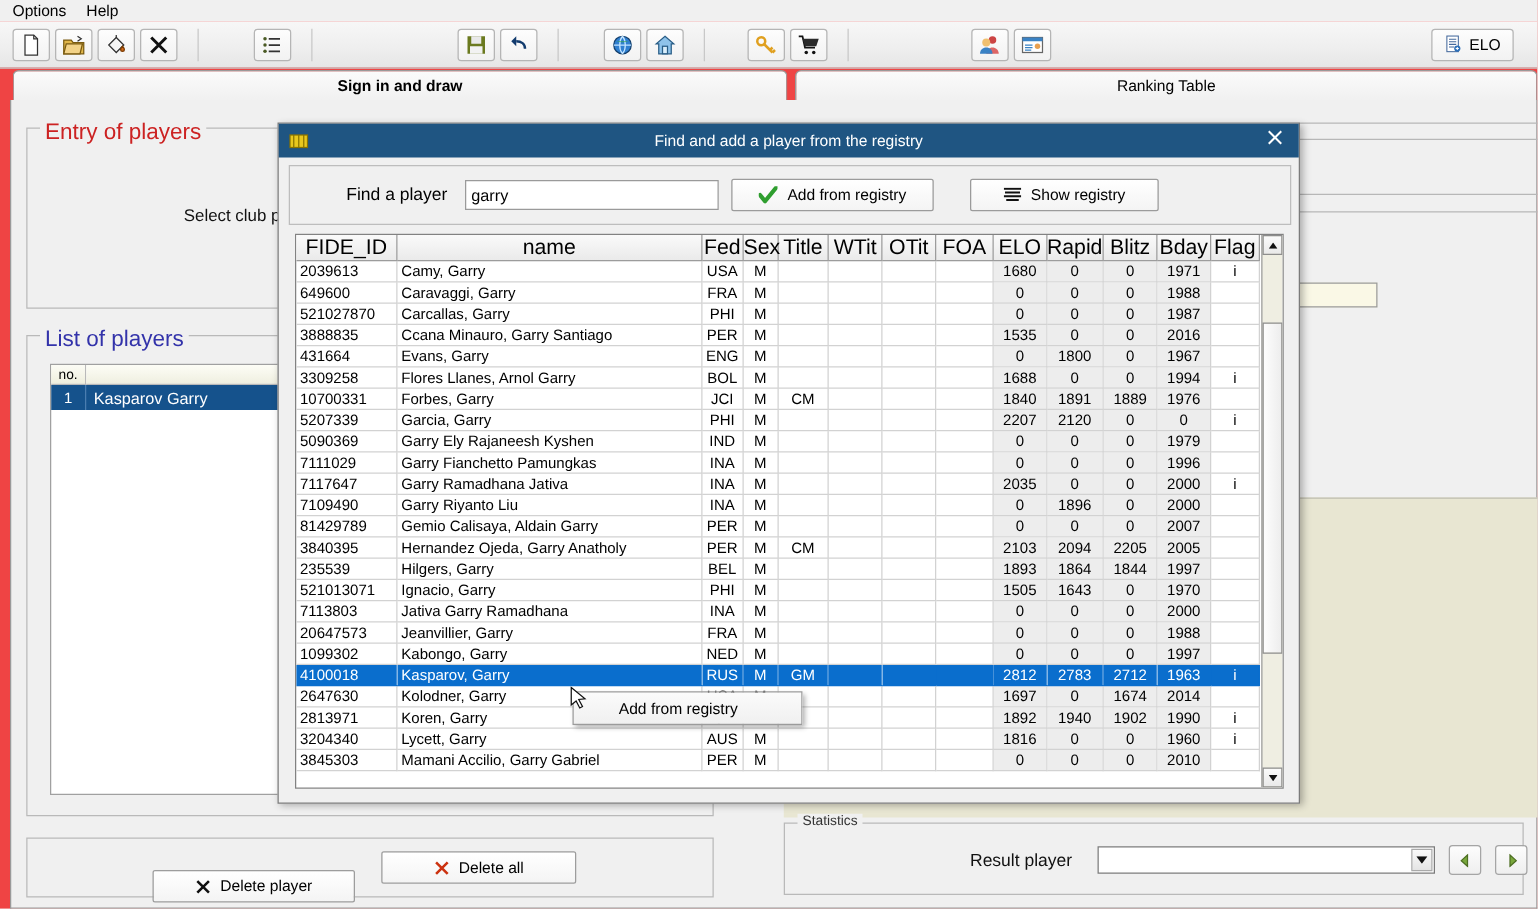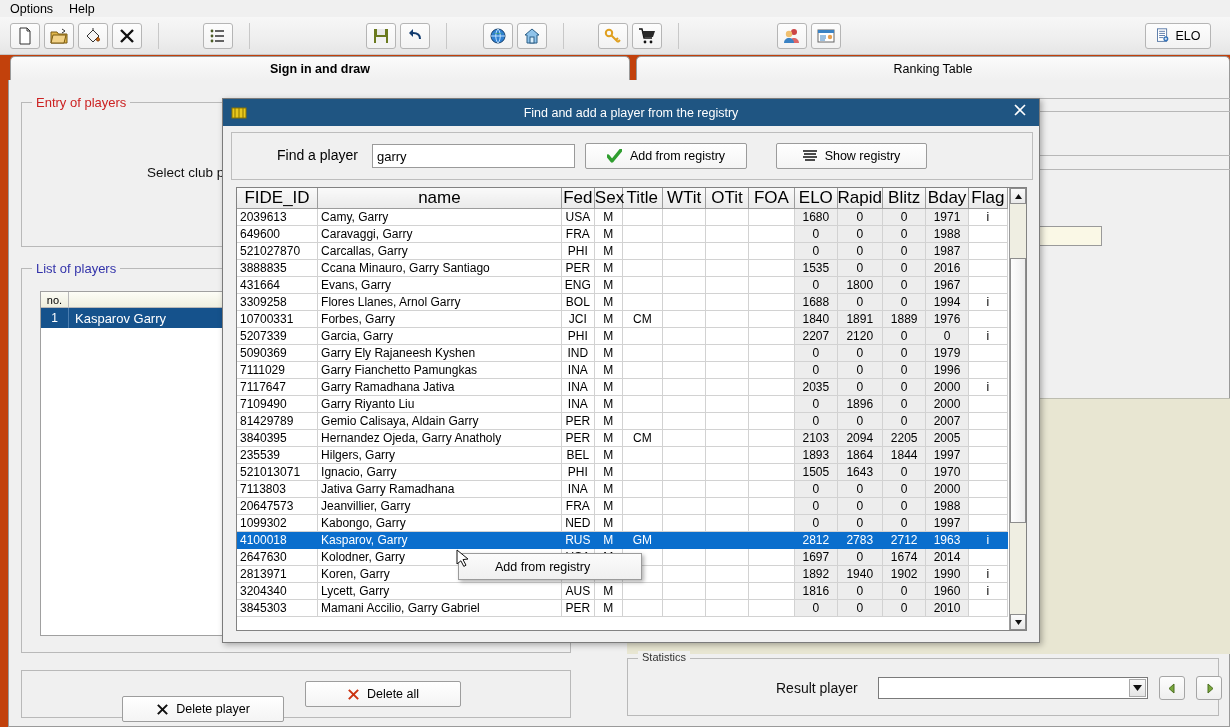--- a/index.html
+++ b/index.html
@@ -5,21 +5,21 @@
   * { box-sizing: border-box; }
   html, body {
     margin: 0; padding: 0;
     width: 1230px; height: 727px;
     overflow: hidden;
     font-family: "Liberation Sans", sans-serif;
     font-size: 12px;
     background: #f0f0f0;
     color: #000;
   }
-  #root { position: relative; width: 1230px; height: 727px; background: #c2410c; }
+  #root { position: relative; width: 1230px; height: 727px; background: #ef4444; }
 
   
   .menubar {
     position: absolute; left: 0; top: 0; width: 1230px; height: 17px;
     background: #f0f0f0; display: flex; align-items: center; padding-left: 2px;
   }
   .menubar .mi { padding: 1px 8px; font-size: 12.5px; color: #000; }
 
   
   .toolbar {
@@ -59,21 +59,21 @@
     position: absolute; left: 8px; top: 80px; width: 1222px; height: 647px;
     background: #f0f0f0; border: 1px solid #9a9a9a; border-top: none;
   }
 
   
   .grp {
     position: absolute; border: 1px solid #b9b9b9; background: transparent;
   }
   .grp > .cap {
     position: absolute; top: -8px; left: 10px; background: #f0f0f0;
-    padding: 0 4px; font-size: 13px;
+    padding: 0 4px; font-size: 18px;
   }
   .cap.red { color: #cc2222; }
   .cap.blue { color: #3333aa; }
   .cap.dark { color: #333; font-size: 11px; }
 
   #entry-group { left: 12px; top: 22px; width: 550px; height: 145px; }
   #list-group  { left: 12px; top: 188px; width: 550px; height: 385px; }
   #btn-group   { left: 12px; top: 590px; width: 550px; height: 48px; }
   #stat-group  { left: 618px; top: 578px; width: 592px; height: 58px; }
 

